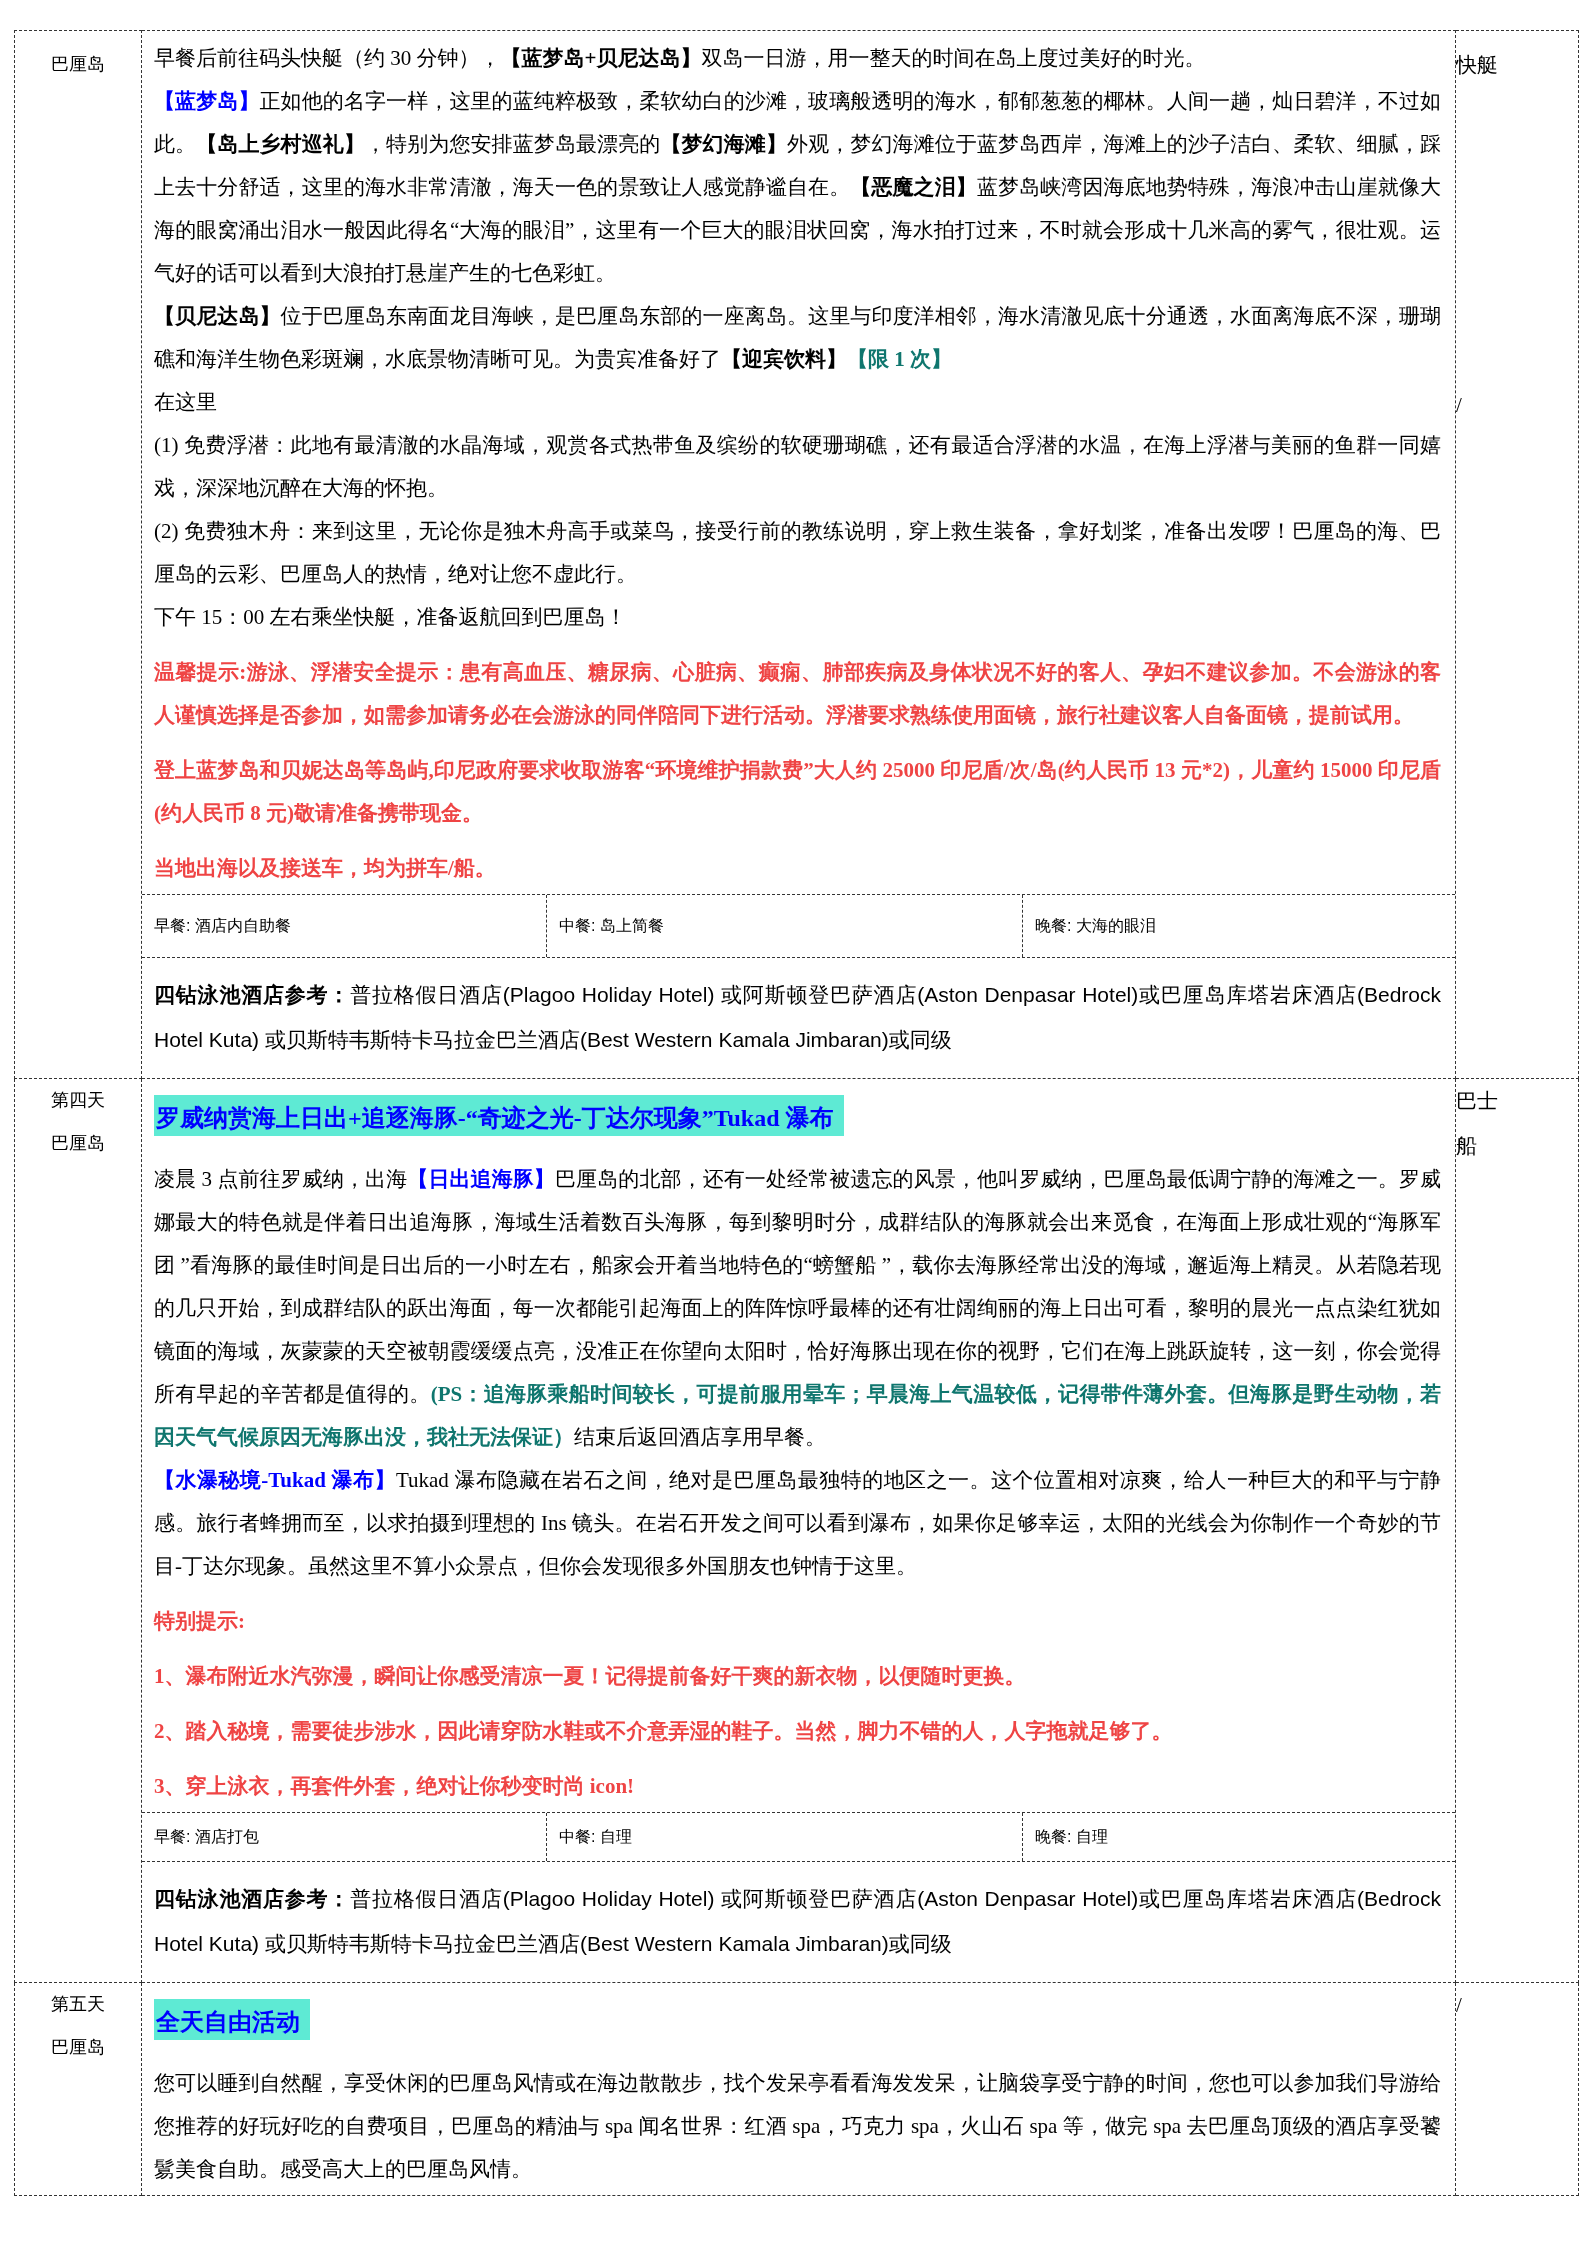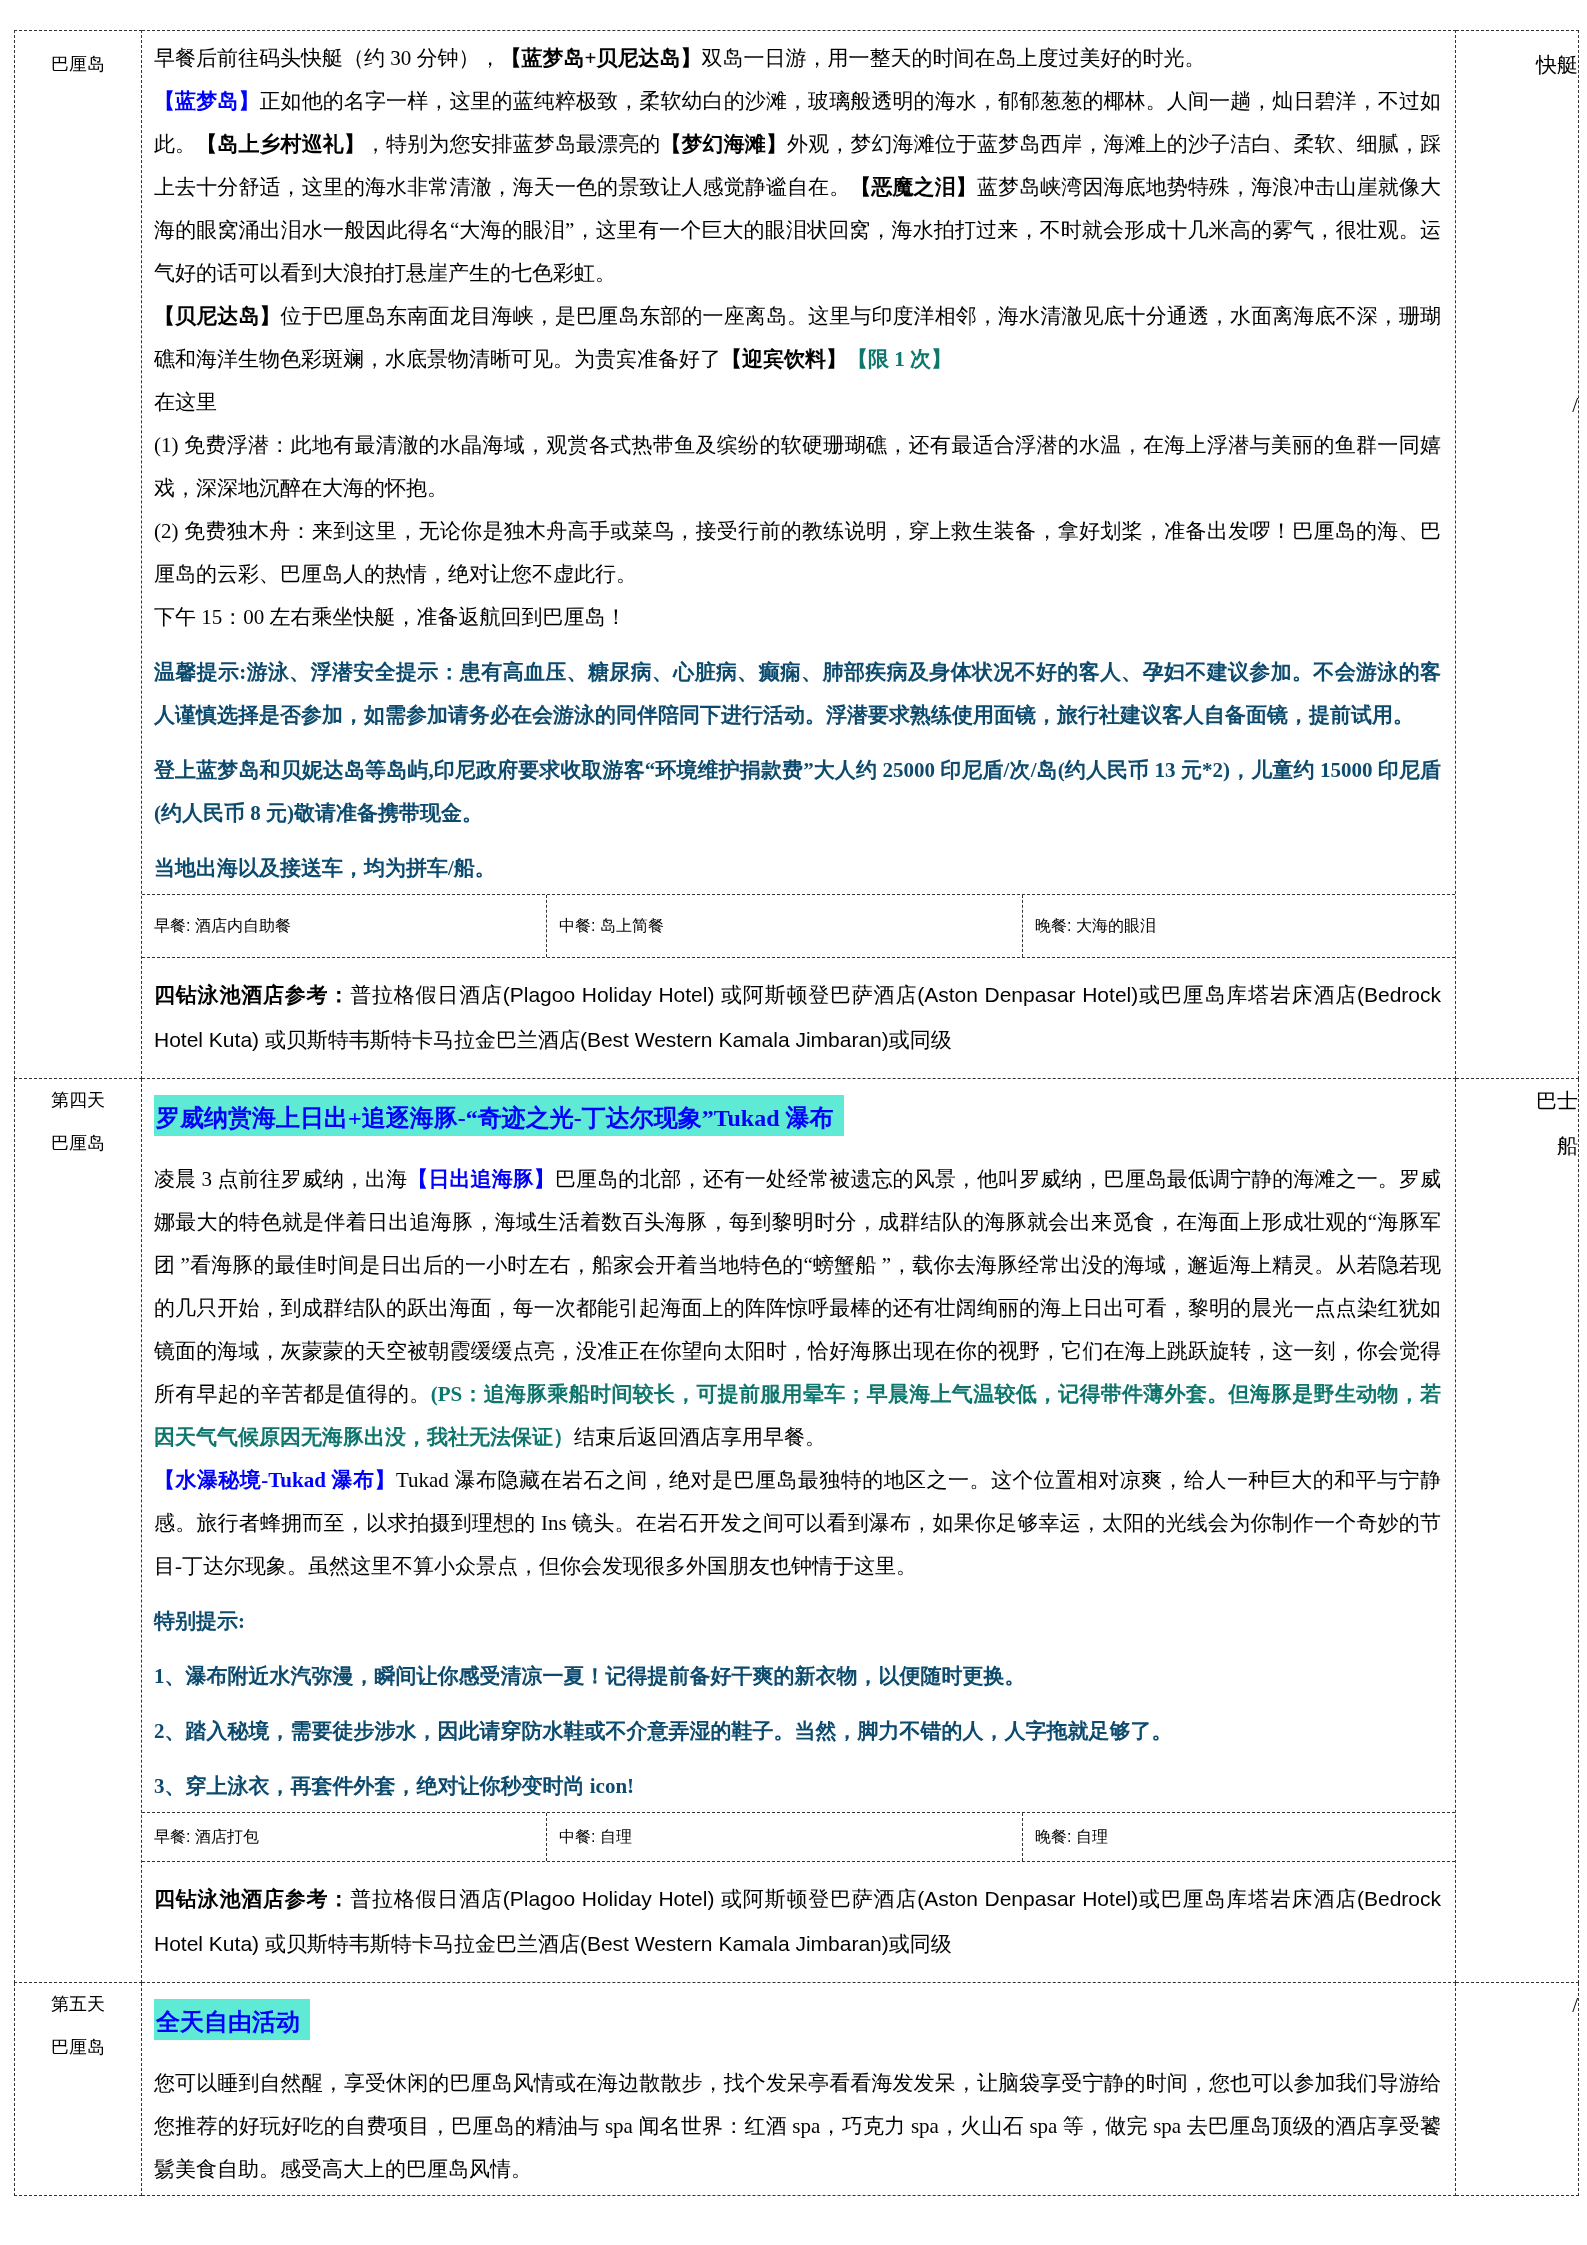--- a/index.html
+++ b/index.html
@@ -24,34 +24,34 @@
   td.day-cell{
     background:#b7d8f4;
     text-align:center;
     font-size:18px;
     line-height:43px;
   }
   td.v-top{vertical-align:top;}
   td.v-top .daylines, td.v-top .translines{padding-top:12px;}
   td.v-mid{vertical-align:middle;}
   td.trans-cell{
-    text-align:right;
+    text-align:left;
     font-size:21px;
     line-height:45px;
     background:#fff;
   }
   .t-gap div + div{margin-top:295px;}
   .cell-body{
     padding:6px 14px 4px 12px;
     font-size:21px;
     line-height:43px;
     text-align:justify;
   }
   .cell-body p{margin:0;}
-  .cell-body p.p-red{color:#0c4a6e;font-weight:bold;}
+  .cell-body p.p-red{color:#ef4444;font-weight:bold;}
   .cell-body p.p-gap{margin-top:12px;}
   .s-n{}
   .s-b{font-weight:bold;}
   .s-blue{font-weight:bold;color:#0000ff;}
   .s-red{font-weight:bold;color:#0f766e;}
   p.p-title{margin:8px 0 14px 0;line-height:50px;}
   .p-title .s-title{
     background:#5eead4;
     color:#0000ff;
     font-weight:bold;

